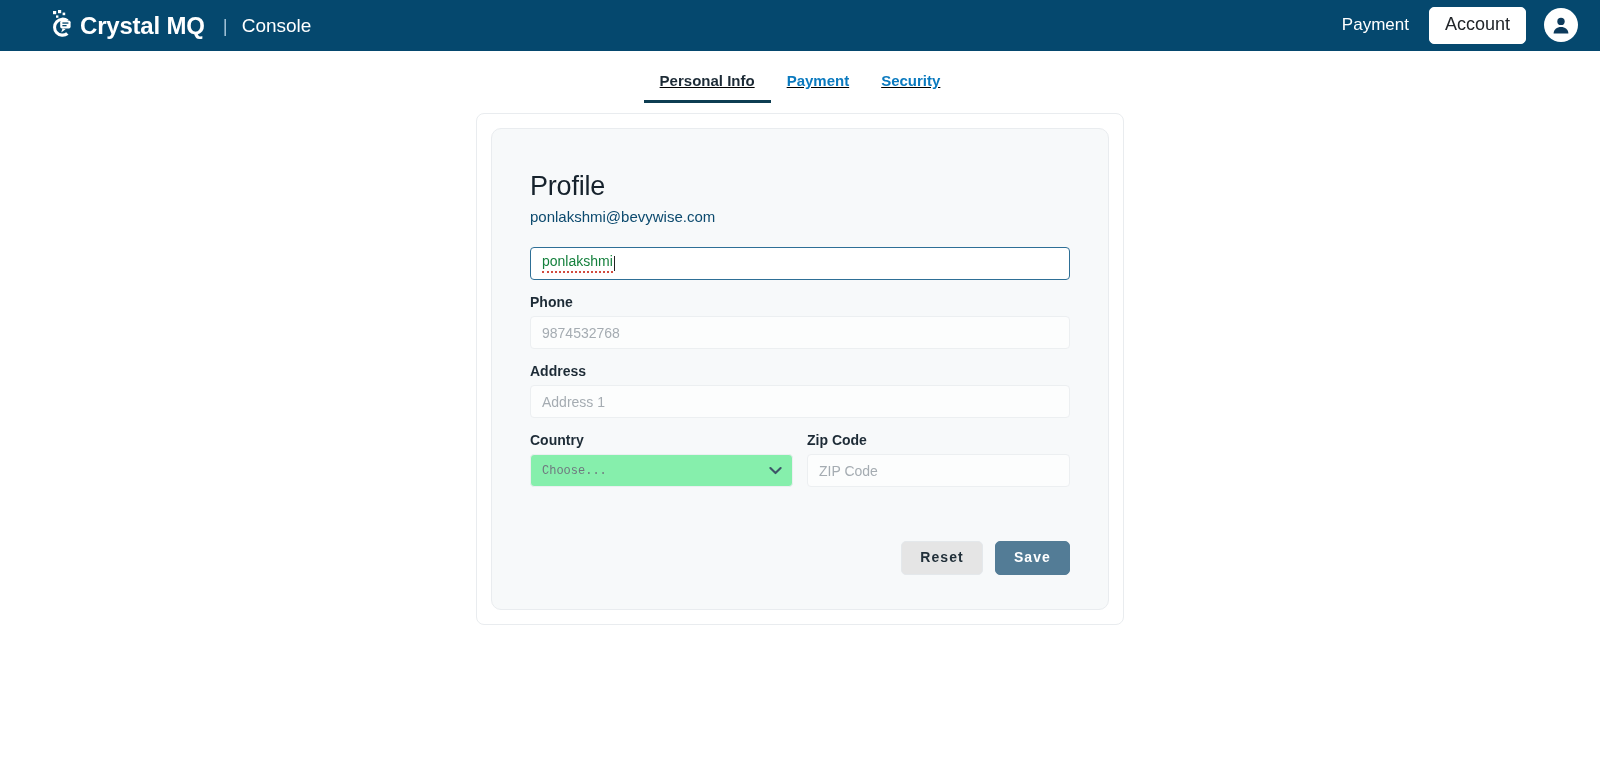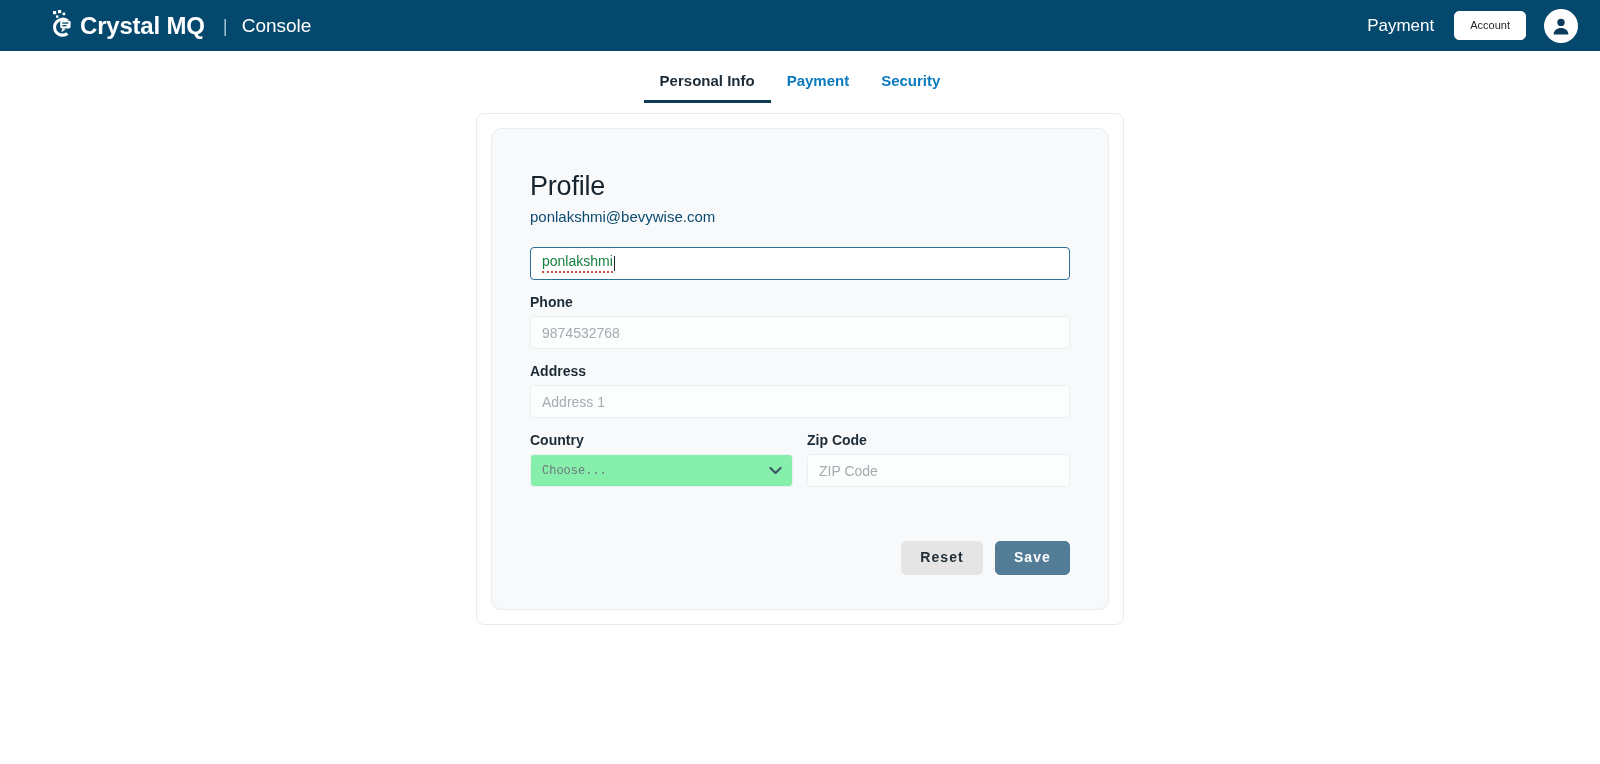--- a/index.html
+++ b/index.html
@@ -69,21 +69,21 @@
     font-size: 17px;
     text-decoration: none;
     cursor: pointer;
     padding: 4px 2px;
   }
   .account-btn {
     background: #ffffff;
     color: #212529;
     border: 1px solid #ffffff;
     border-radius: 5px;
-    font-size: 11px;
+    font-size: 18px;
     font-family: "Liberation Sans", sans-serif;
     padding: 7px 15px 8px;
     cursor: pointer;
     line-height: 1.1;
   }
   .avatar {
     width: 34px;
     height: 34px;
     border-radius: 50%;
     background: #ffffff;
@@ -95,20 +95,21 @@
   }
 
   
   .tabs {
     display: flex;
     justify-content: center;
     align-items: flex-end;
     gap: 0;
     padding-top: 18px;
     height: 52px;
+    text-decoration: underline;
   }
   .tab {
     font-size: 15px;
     font-weight: 700;
     padding: 0 16px 10px;
     color: #0b7abf;
     cursor: pointer;
     text-decoration: none;
     line-height: 1.2;
     border-bottom: 3px solid transparent;

